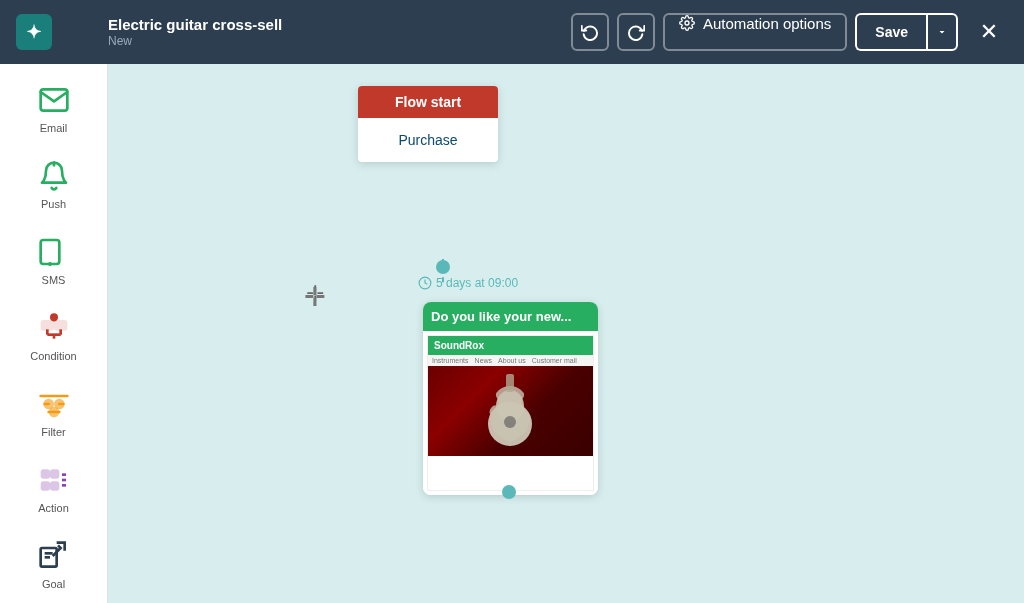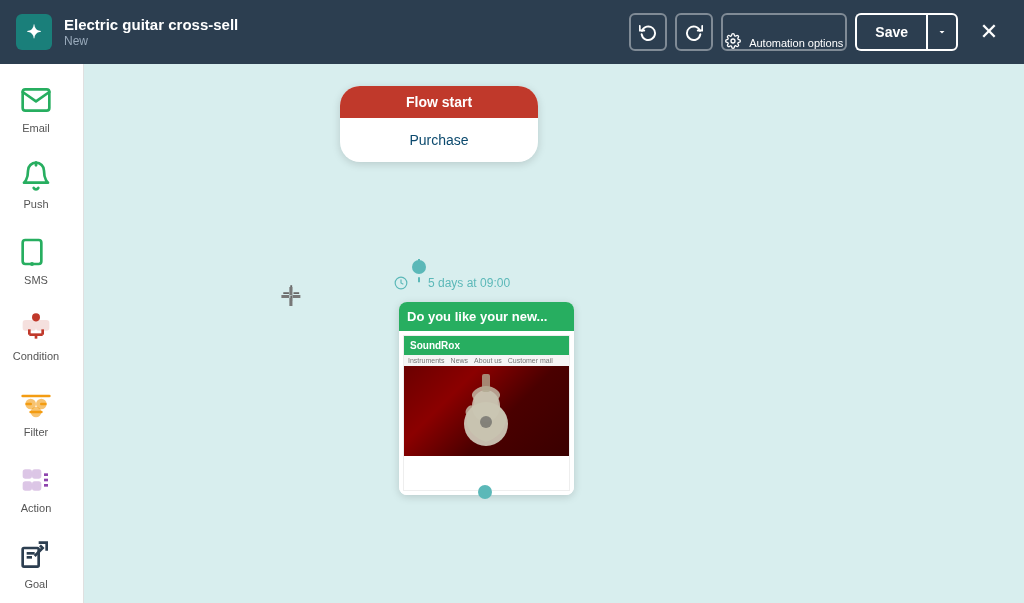--- a/index.html
+++ b/index.html
@@ -17,45 +17,45 @@
       z-index: 10;
     }
     .logo-icon {
       width: 36px; height: 36px;
       background: #1a7f7a;
       border-radius: 6px;
       display: flex; align-items: center; justify-content: center;
       color: white; font-size: 18px; font-weight: bold;
       flex-shrink: 0;
     }
-    .header-title-group { flex: 1; }
+    .header-title-group { flex: 1; margin-left: 44px; }
     .header-title { color: white; font-size: 15px; font-weight: 600; }
     .header-subtitle { color: #9ab; font-size: 12px; margin-top: 1px; }
     .header-actions { display: flex; align-items: center; gap: 8px; }
     .btn-icon {
       width: 38px; height: 38px;
       border: 2px solid rgba(255,255,255,0.4);
       border-radius: 6px;
       background: transparent;
       color: white;
       display: flex; align-items: center; justify-content: center;
       cursor: pointer;
       font-size: 16px;
     }
     .btn-automation {
       height: 38px;
       border: 2px solid rgba(255,255,255,0.4);
       border-radius: 6px;
       background: transparent;
       color: white;
-      display: flex; align-items: flex-end; justify-content: center;
-      cursor: pointer;
-      padding: 0 2px;
+      display: flex; align-items: flex-start; justify-content: center;
+      cursor: pointer;
+      padding: 0 14px;
       gap: 8px;
-      font-size: 11px;
+      font-size: 15px;
     }
     .btn-save-group { display: flex; }
     .btn-save {
       height: 38px;
       border: 2px solid white;
       border-right: none;
       border-radius: 6px 0 0 6px;
       background: transparent;
       color: white;
       padding: 0 18px;
@@ -83,26 +83,26 @@
       display: flex; align-items: center; justify-content: center;
       font-size: 22px;
       margin-left: 4px;
     }
 
     
     .main { display: flex; height: calc(603px - 64px); }
 
     
     .sidebar {
-      width: 84px;
+      width: 108px;
       background: white;
       border-right: 1px solid #e0e0e0;
       display: flex;
       flex-direction: column;
-      align-items: flex-start;
+      align-items: center;
       padding-top: 8px;
       gap: 4px;
     }
     .sidebar-item {
       width: 72px;
       height: 72px;
       display: flex;
       flex-direction: column;
       align-items: center;
       justify-content: center;
@@ -126,24 +126,24 @@
       flex: 1;
       background: #d8eeee;
       position: relative;
       overflow: hidden;
     }
 
     
     .flow-start-card {
       position: absolute;
       top: 22px;
-      left: 256px;
-      width: 198px;
+      left: 250px;
+      width: 140px;
       background: white;
-      border-radius: 20px;
+      border-radius: 4px;
       box-shadow: 0 2px 8px rgba(0,0,0,0.15);
       overflow: hidden;
     }
     .flow-start-header {
       background: #c0392b;
       color: white;
       text-align: center;
       padding: 8px 0;
       font-size: 14px;
       font-weight: 600;
@@ -194,21 +194,21 @@
       height: 156px;
     }
 
     
     .time-label {
       position: absolute;
       top: 212px;
       left: 310px;
       display: flex;
       align-items: center;
-      gap: 20px;
+      gap: 4px;
       font-size: 12px;
       color: #5bb8b8;
     }
 
     
     .move-cursor {
       position: absolute;
       top: 216px;
       left: 198px;
       font-size: 22px;

